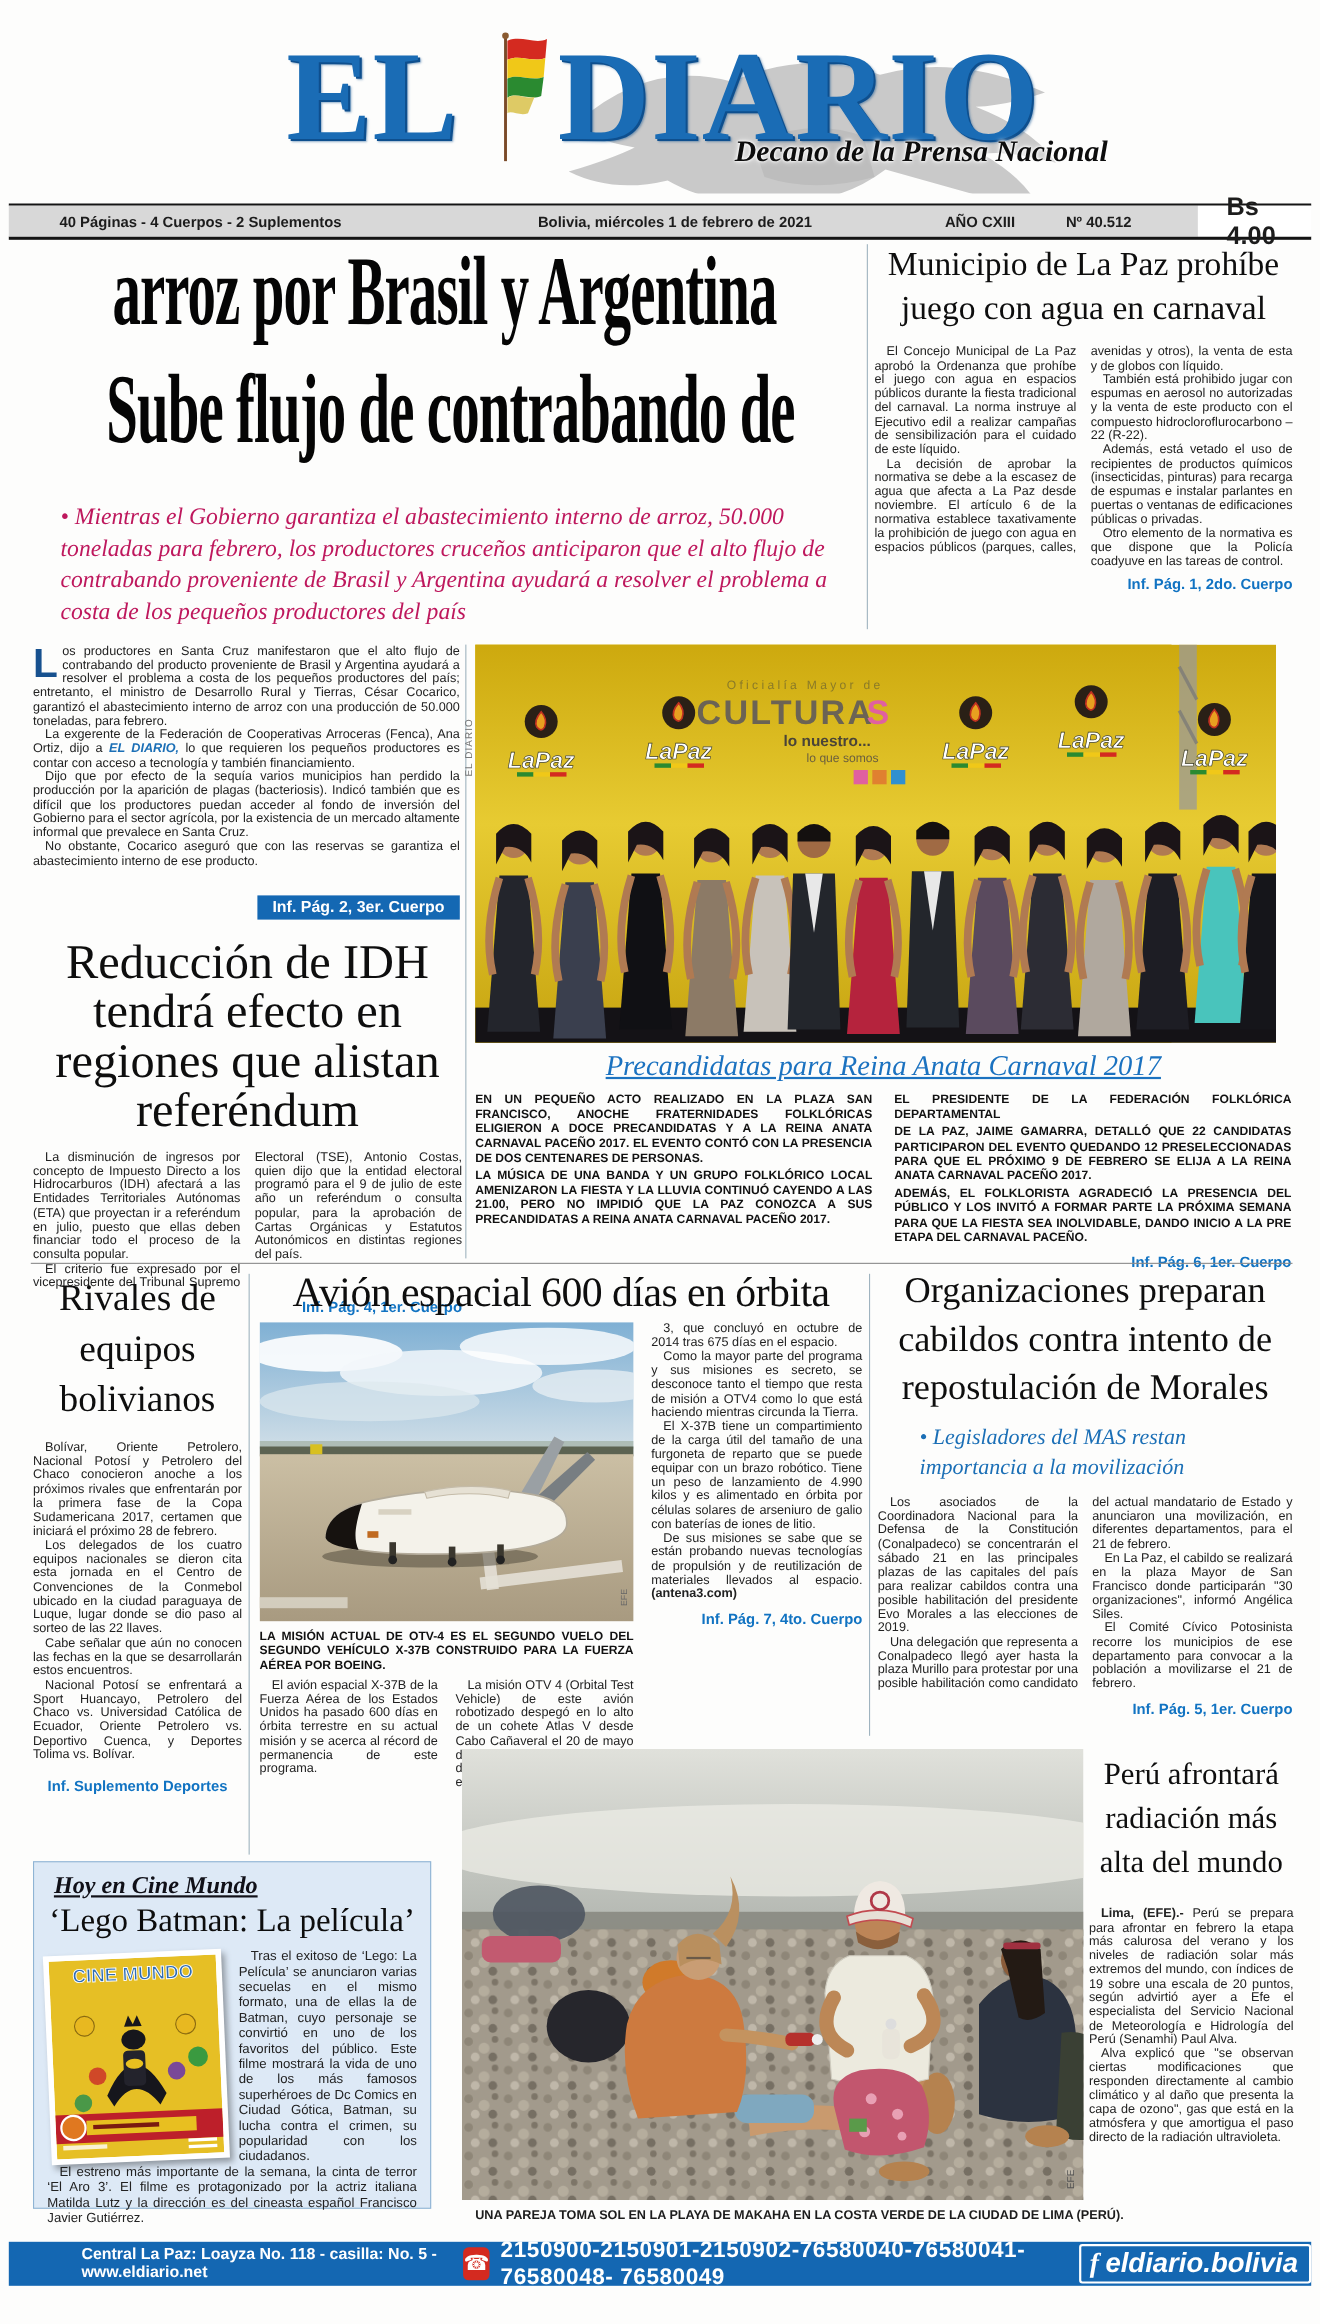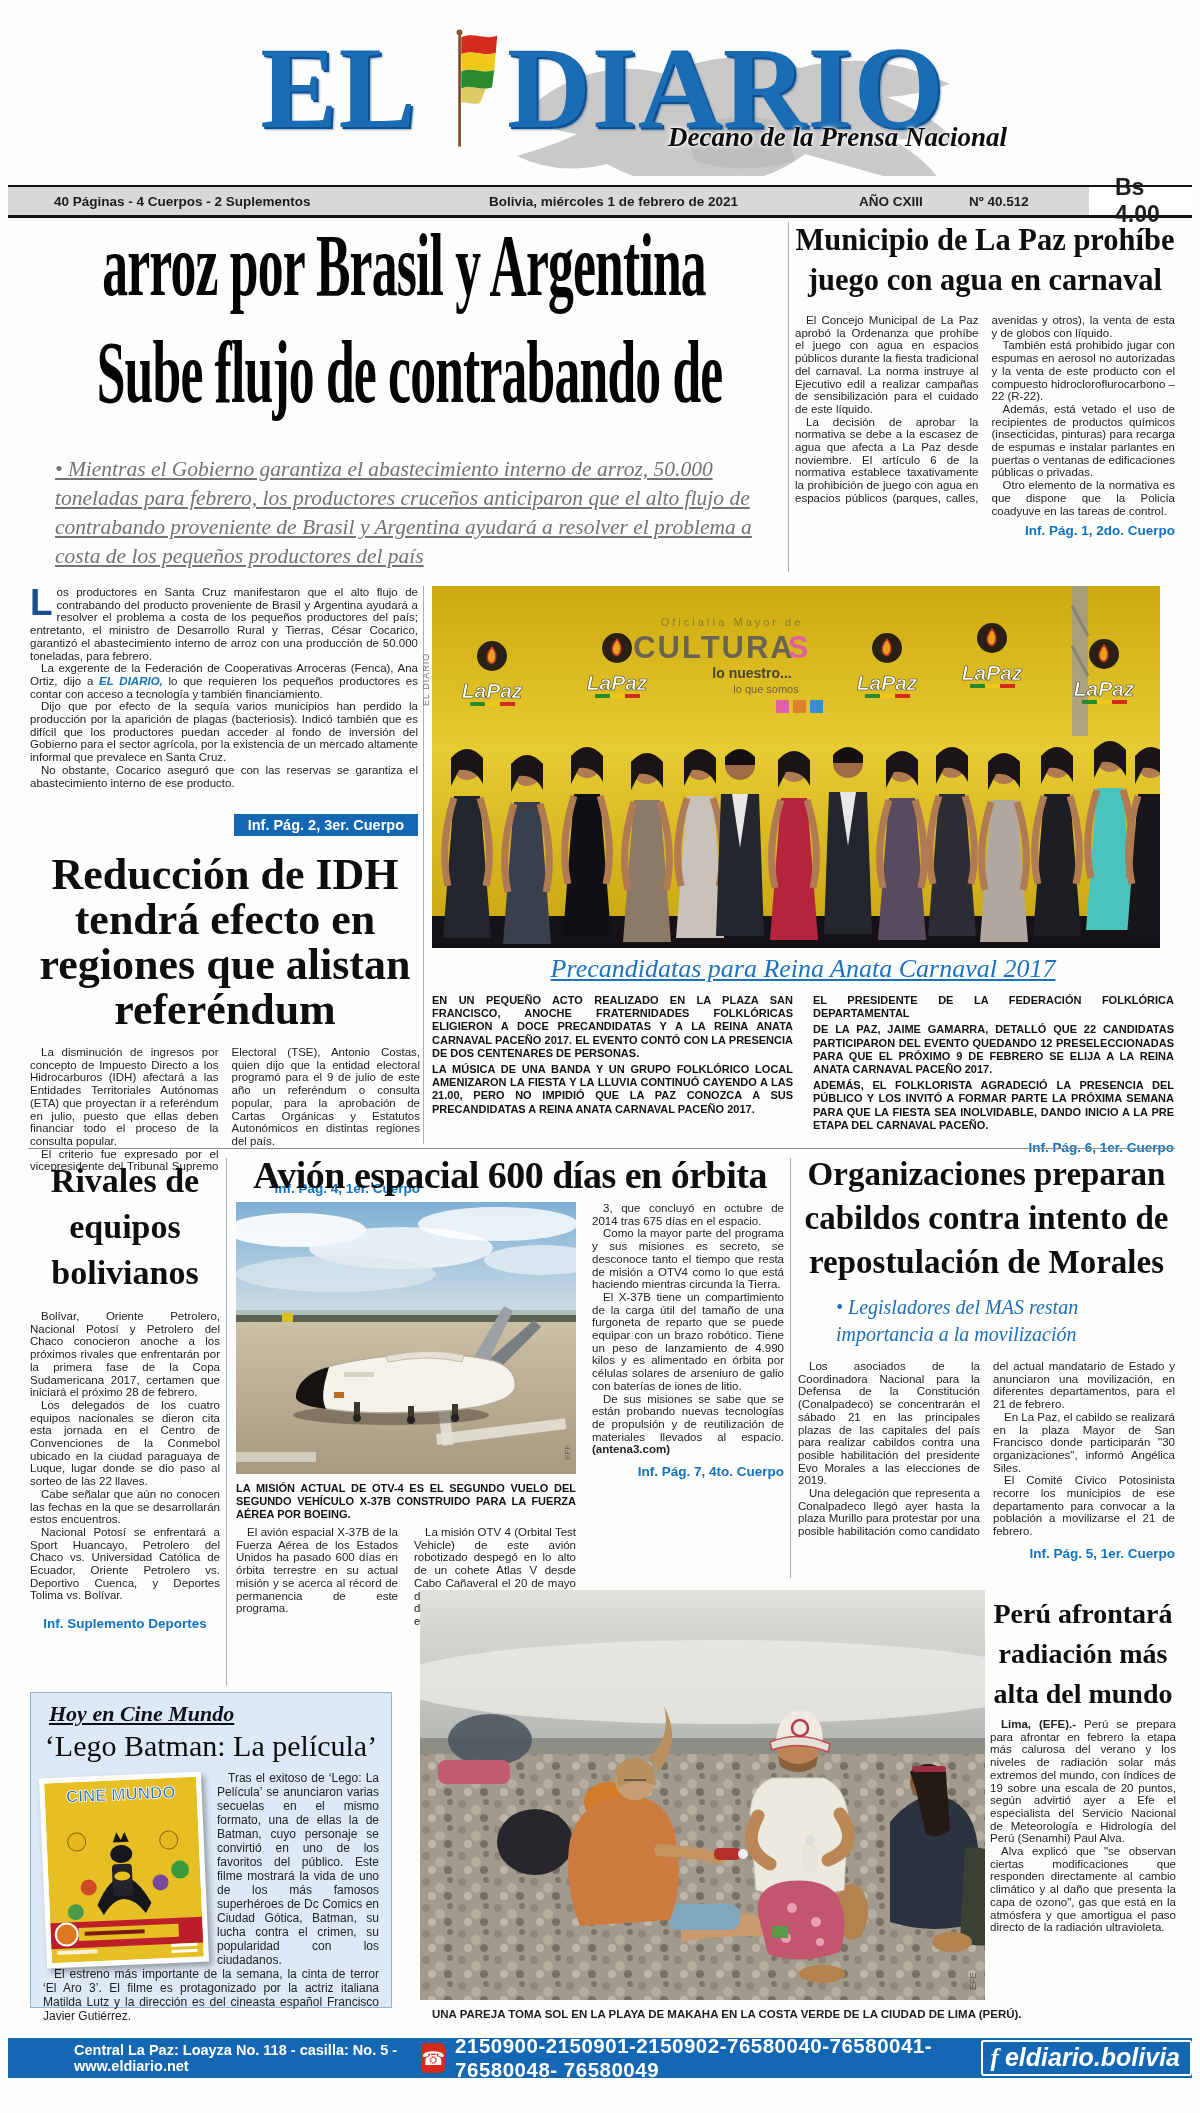--- a/index.html
+++ b/index.html
@@ -23,28 +23,28 @@
   .ib-ed{margin-left:46px;width:370px;}
   .ib-date{width:330px;margin-left:65px;}
   .ib-year{margin-left:40px;width:110px;}
   .ib-num{width:120px;}
   .ib-price{background:#fff;height:100%;display:flex;align-items:center;padding:0 18px 0 26px;
             font-size:23px;font-weight:bold;}
   
   .vr{position:absolute;width:1px;background:#9fb3bf;}
   .hr{position:absolute;height:1px;background:#8a8a8a;}
   
-  .hd{font-family:"Liberation Serif",serif;font-weight:700;color:#0e0e0e;text-align:center;}
+  .hd{font-family:"Liberation Serif",serif;font-weight:400;color:#0e0e0e;text-align:center;}
   .main-hl{position:absolute;left:28px;top:212px;width:752px;text-align:center;}
   .main-hl .ln{height:107px;}
   .main-hl .ln span{display:inline-block;font-family:"Liberation Serif",serif;font-weight:bold;
       font-size:63px;line-height:107px;letter-spacing:-1px;color:#050505;
       transform:scale(.82,1.42);transform-origin:center center;white-space:nowrap;}
   .standfirst{position:absolute;left:55px;top:455px;width:705px;font-family:"Liberation Serif",serif;
-      font-style:italic;font-size:21.5px;line-height:29px;color:#737373;text-align:left;text-decoration:underline;}
+      font-style:italic;font-size:21.5px;line-height:29px;color:#be185d;text-align:left;}
   
   .bt{font-size:11.5px;line-height:12.7px;text-align:justify;color:#222;}
   .bt p{margin:0;text-indent:11px;}
   .c2{column-count:2;column-gap:13px;}
   .ref{color:#1173c2;font-weight:bold;font-size:13.5px;text-align:right;}
   .refbox{background:#1468b3;color:#fff;font-weight:bold;font-size:14.5px;padding:3px 14px;display:inline-block;}
   .dropcap{float:left;font-size:37px;line-height:30px;font-weight:bold;color:#17518f;
            padding:2px 4px 0 0;font-family:"Liberation Sans",sans-serif;}
   .brandref{color:#1b6fb6;font-weight:bold;font-style:italic;}
   .capt{font-size:11px;line-height:13.2px;font-weight:bold;color:#111;text-align:justify;}
@@ -67,21 +67,21 @@
   .space .hd{font-size:38px;line-height:46px;letter-spacing:-.5px;}
   .sp-photo{position:absolute;left:236px;top:1202px;width:340px;height:272px;}
   .sp-right{position:absolute;left:592px;top:1202px;width:192px;}
   .sp-capt{position:absolute;left:236px;top:1482px;width:340px;}
   .sp-cols{position:absolute;left:236px;top:1526px;width:340px;}
   .cabildos{position:absolute;left:798px;top:1152px;width:377px;}
   .cabildos .hd{font-size:33px;line-height:44px;margin-bottom:10px;}
   .cab-sf{font-family:"Liberation Serif",serif;font-style:italic;font-size:20px;line-height:27px;
           color:#1b6fb6;margin:0 0 12px 38px;width:300px;}
   .peru{position:absolute;left:990px;top:1594px;width:186px;}
-  .peru .hd{font-size:28px;line-height:40px;margin-bottom:4px;}
+  .peru .hd{font-size:28px;line-height:40px;margin-bottom:20px;}
   .beach{position:absolute;left:420px;top:1590px;width:565px;height:410px;}
   .beach-capt{position:absolute;left:432px;top:2008px;width:705px;font-size:11.5px;font-weight:bold;}
   .cine{position:absolute;left:30px;top:1692px;width:362px;height:316px;background:#dde9f6;
         border:1px solid #8fb4d4;box-sizing:border-box;padding:8px 12px;}
   .cine-kick{font-family:"Liberation Serif",serif;font-style:italic;font-weight:bold;font-size:22px;
              text-decoration:underline;color:#101018;margin:0 0 2px 6px;}
   .cine-hl{font-family:"Liberation Serif",serif;font-size:30px;text-align:center;margin:2px 0 8px;color:#0d0d0d;}
   .cover{float:left;width:152px;height:180px;background:#fff;padding:5px;margin:4px 12px 2px 0;
          transform:rotate(-2.5deg);box-shadow:3px 4px 6px rgba(0,0,0,.35);}
   

